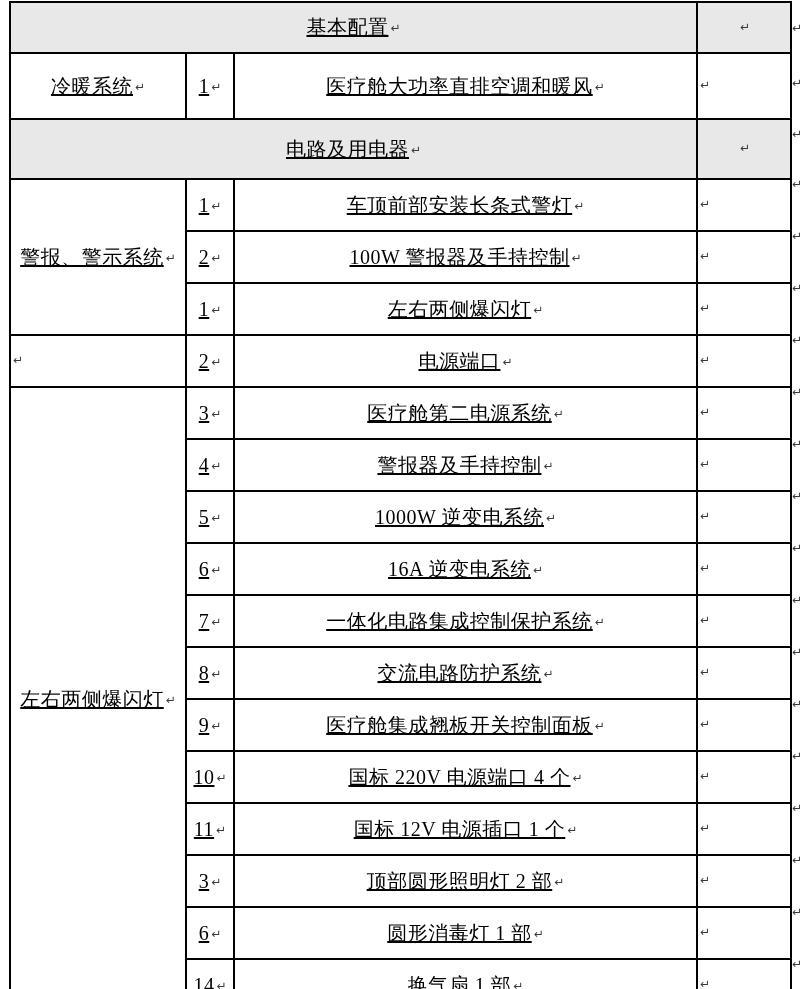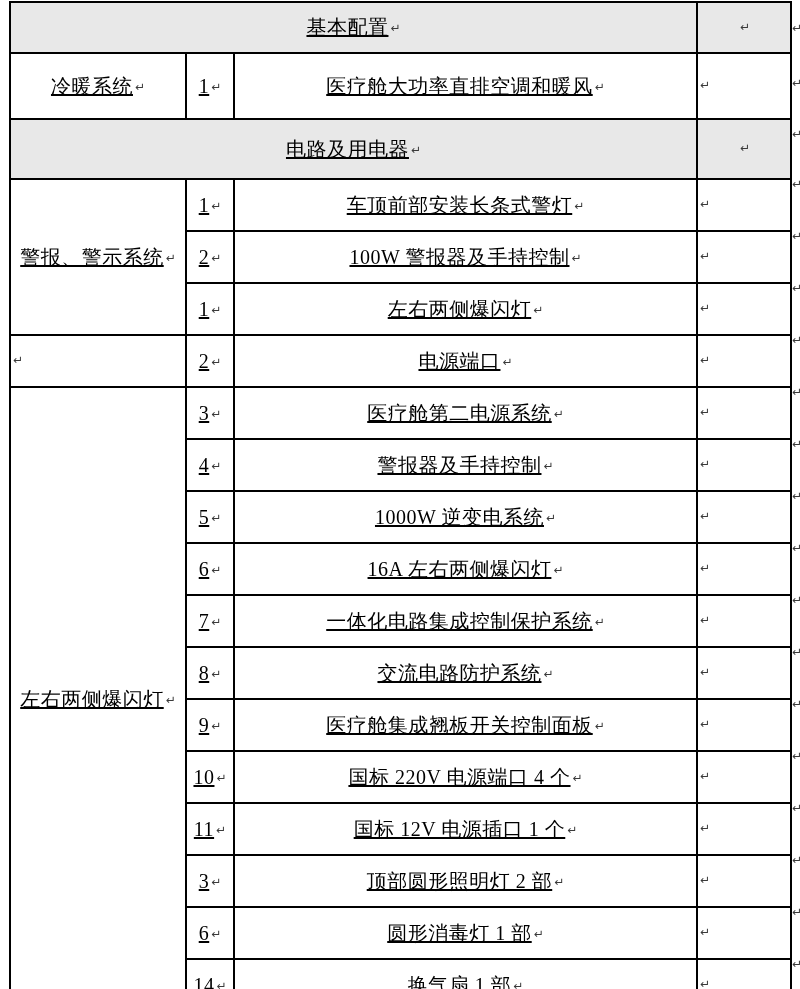--- a/index.html
+++ b/index.html
@@ -157,21 +157,21 @@
       <td class="desc"><span class="txt">警报器及手持控制</span><span class="mark">↵</span></td>
       <td class="val"><span class="mark">↵</span></td>
     </tr>
     <tr class="r-body">
       <td class="num"><span class="txt">5</span><span class="mark">↵</span></td>
       <td class="desc"><span class="txt">1000W 逆变电系统</span><span class="mark">↵</span></td>
       <td class="val"><span class="mark">↵</span></td>
     </tr>
     <tr class="r-body">
       <td class="num"><span class="txt">6</span><span class="mark">↵</span></td>
-      <td class="desc"><span class="txt">16A 左右两侧爆闪灯</span><span class="mark">↵</span></td>
+      <td class="desc"><span class="txt">16A 逆变电系统</span><span class="mark">↵</span></td>
       <td class="val"><span class="mark">↵</span></td>
     </tr>
     <tr class="r-body">
       <td class="num"><span class="txt">7</span><span class="mark">↵</span></td>
       <td class="desc"><span class="txt">一体化电路集成控制保护系统</span><span class="mark">↵</span></td>
       <td class="val"><span class="mark">↵</span></td>
     </tr>
     <tr class="r-body">
       <td class="num"><span class="txt">8</span><span class="mark">↵</span></td>
       <td class="desc"><span class="txt">交流电路防护系统</span><span class="mark">↵</span></td>

